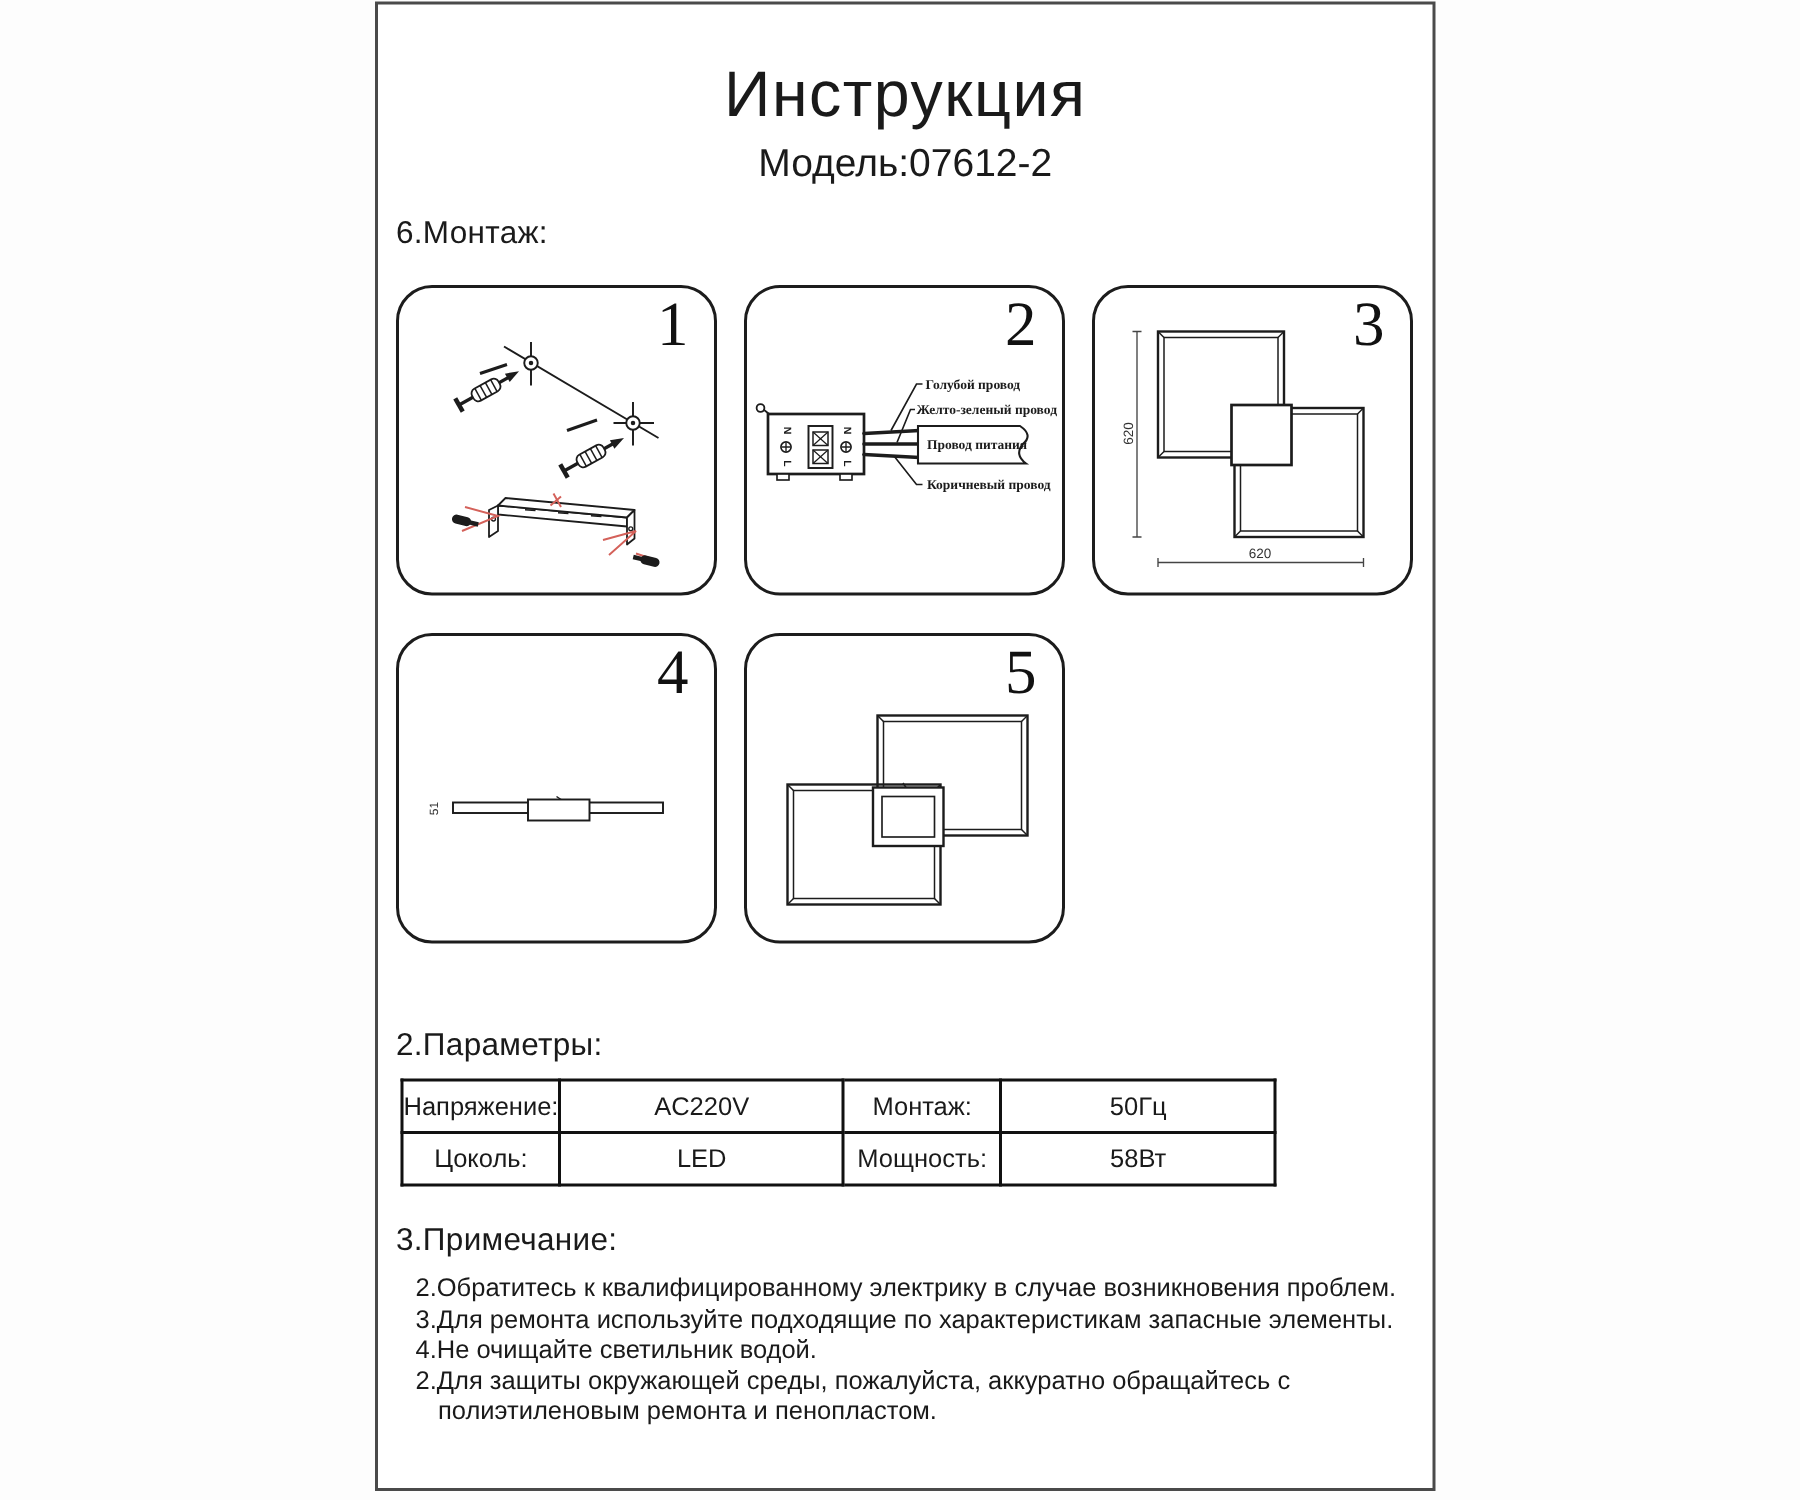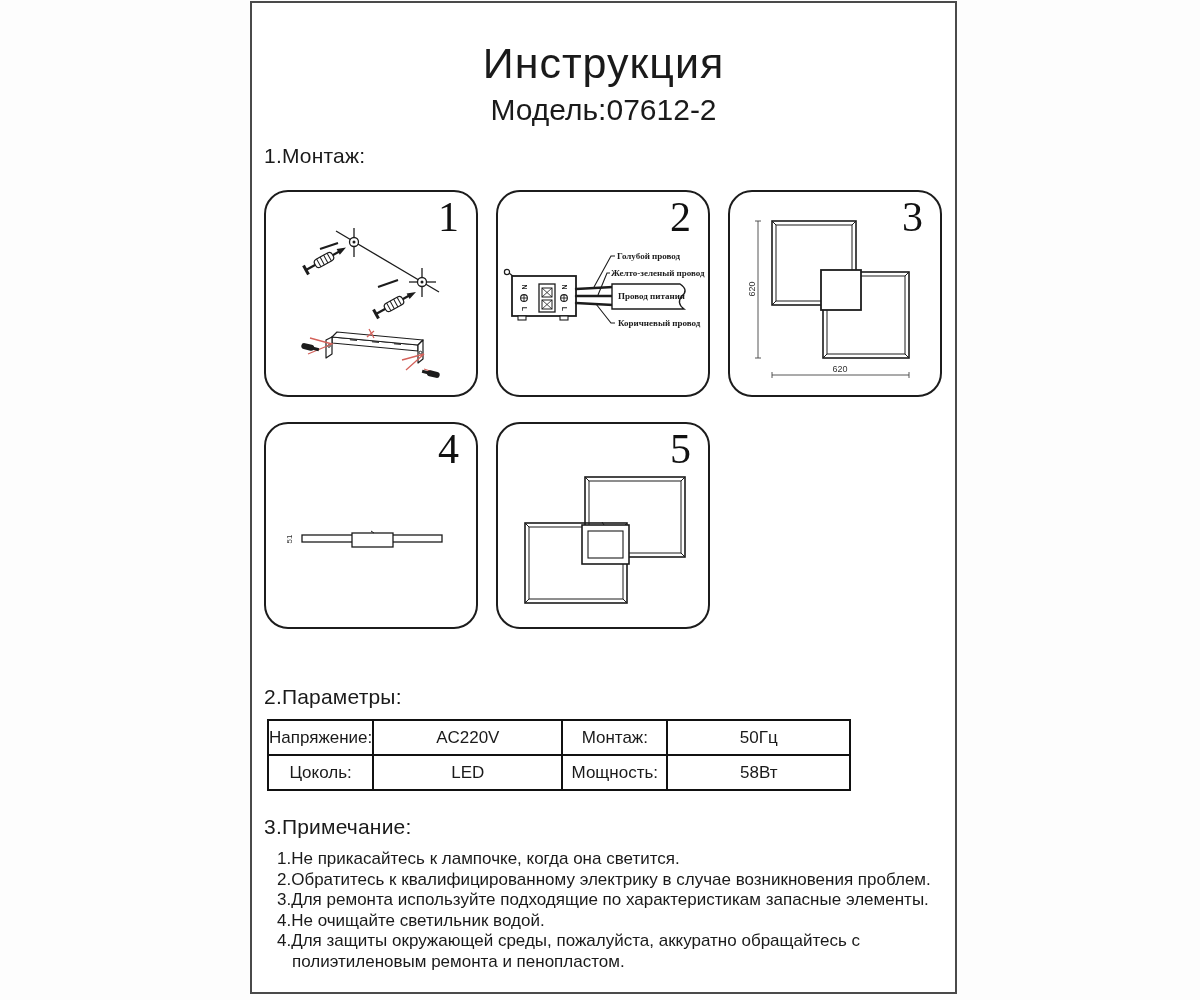--- a/index.html
+++ b/index.html
@@ -3,21 +3,21 @@
 <meta charset="utf-8">
 <style>
   html,body{margin:0;padding:0;background:#ffffff;}
   .stage{position:relative;width:1200px;height:1000px;background:#fdfdfd;overflow:hidden;
          font-family:"Liberation Sans",sans-serif;color:#1a1a1a;}
   .sheet{position:absolute;left:250px;top:1px;width:703px;height:989px;
          border:2px solid #4a4a4a;background:#ffffff;}
   .title{position:absolute;left:0;top:36px;width:100%;text-align:center;
          font-size:43px;letter-spacing:1px;font-weight:500;}
   .model{position:absolute;left:0;top:90px;width:100%;text-align:center;
-         font-size:30px;font-weight:500;}
+         font-size:26px;font-weight:500;}
   .sec{position:absolute;left:12px;font-size:21px;font-weight:500;letter-spacing:.2px;}
   .sec1{top:141px;} .sec2{top:682px;text-align:center;} .sec3{top:812px;}
   .panel{position:absolute;width:214px;height:207px;border:2px solid #1c1c1c;
          border-radius:24px;background:#fff;box-sizing:border-box;}
   .p1{left:12px;top:187px;} .p2{left:244px;top:187px;} .p3{left:476px;top:187px;}
   .p4{left:12px;top:419px;} .p5{left:244px;top:419px;}
   .panel svg{position:absolute;left:0;top:0;}
   .panel-num{position:absolute;top:2px;right:17px;font-family:"Liberation Serif",serif;
              font-size:42px;color:#111;line-height:1.1;}
   table.params{position:absolute;left:15px;top:716px;border-collapse:collapse;
@@ -35,21 +35,21 @@
 </style>
 </head>
 <body>
 
 <div class="stage">
   <div class="sheet">
 
     <div class="title">Инструкция</div>
     <div class="model">Модель:07612-2</div>
 
-    <div class="sec sec1">1.Монтаж:</div>
+    <div class="sec sec1">6.Монтаж:</div>
 
     <div class="panel p1">
       <svg width="210" height="203" viewBox="0 0 210 203">
         <g stroke="#1c1c1c" fill="none" stroke-width="1.3">
           <line x1="70" y1="39" x2="173" y2="100"></line>
           <line x1="88" y1="36" x2="88" y2="65"></line>
           <circle cx="88" cy="50" r="4.5" fill="#fff"></circle>
           <circle cx="88" cy="50" r="1.5" fill="#1c1c1c" stroke="none"></circle>
           <line x1="156" y1="76" x2="156" y2="105"></line>
           <line x1="143" y1="90" x2="170" y2="90"></line>
@@ -250,22 +250,21 @@
           <td class="val">LED</td>
           <td class="lbl">Мощность:</td>
           <td class="val">58Вт</td>
         </tr>
       </tbody>
     </table>
 
     <div class="sec sec3">3.Примечание:</div>
 
     <div class="notes">
-      <div class="note-line">1.Не прикасайтесь к лампочке, когда она светится.</div>
       <div class="note-line">2.Обратитесь к квалифицированному электрику в случае возникновения проблем.</div>
       <div class="note-line">3.Для ремонта используйте подходящие по характеристикам запасные элементы.</div>
       <div class="note-line">4.Не очищайте светильник водой.</div>
-      <div class="note-line">4.Для защиты окружающей среды, пожалуйста, аккуратно обращайтесь с</div>
+      <div class="note-line">2.Для защиты окружающей среды, пожалуйста, аккуратно обращайтесь с</div>
       <div class="note-line cont">полиэтиленовым ремонта и пенопластом.</div>
     </div>
 
   </div>
 </div>
 
 </body></html>

